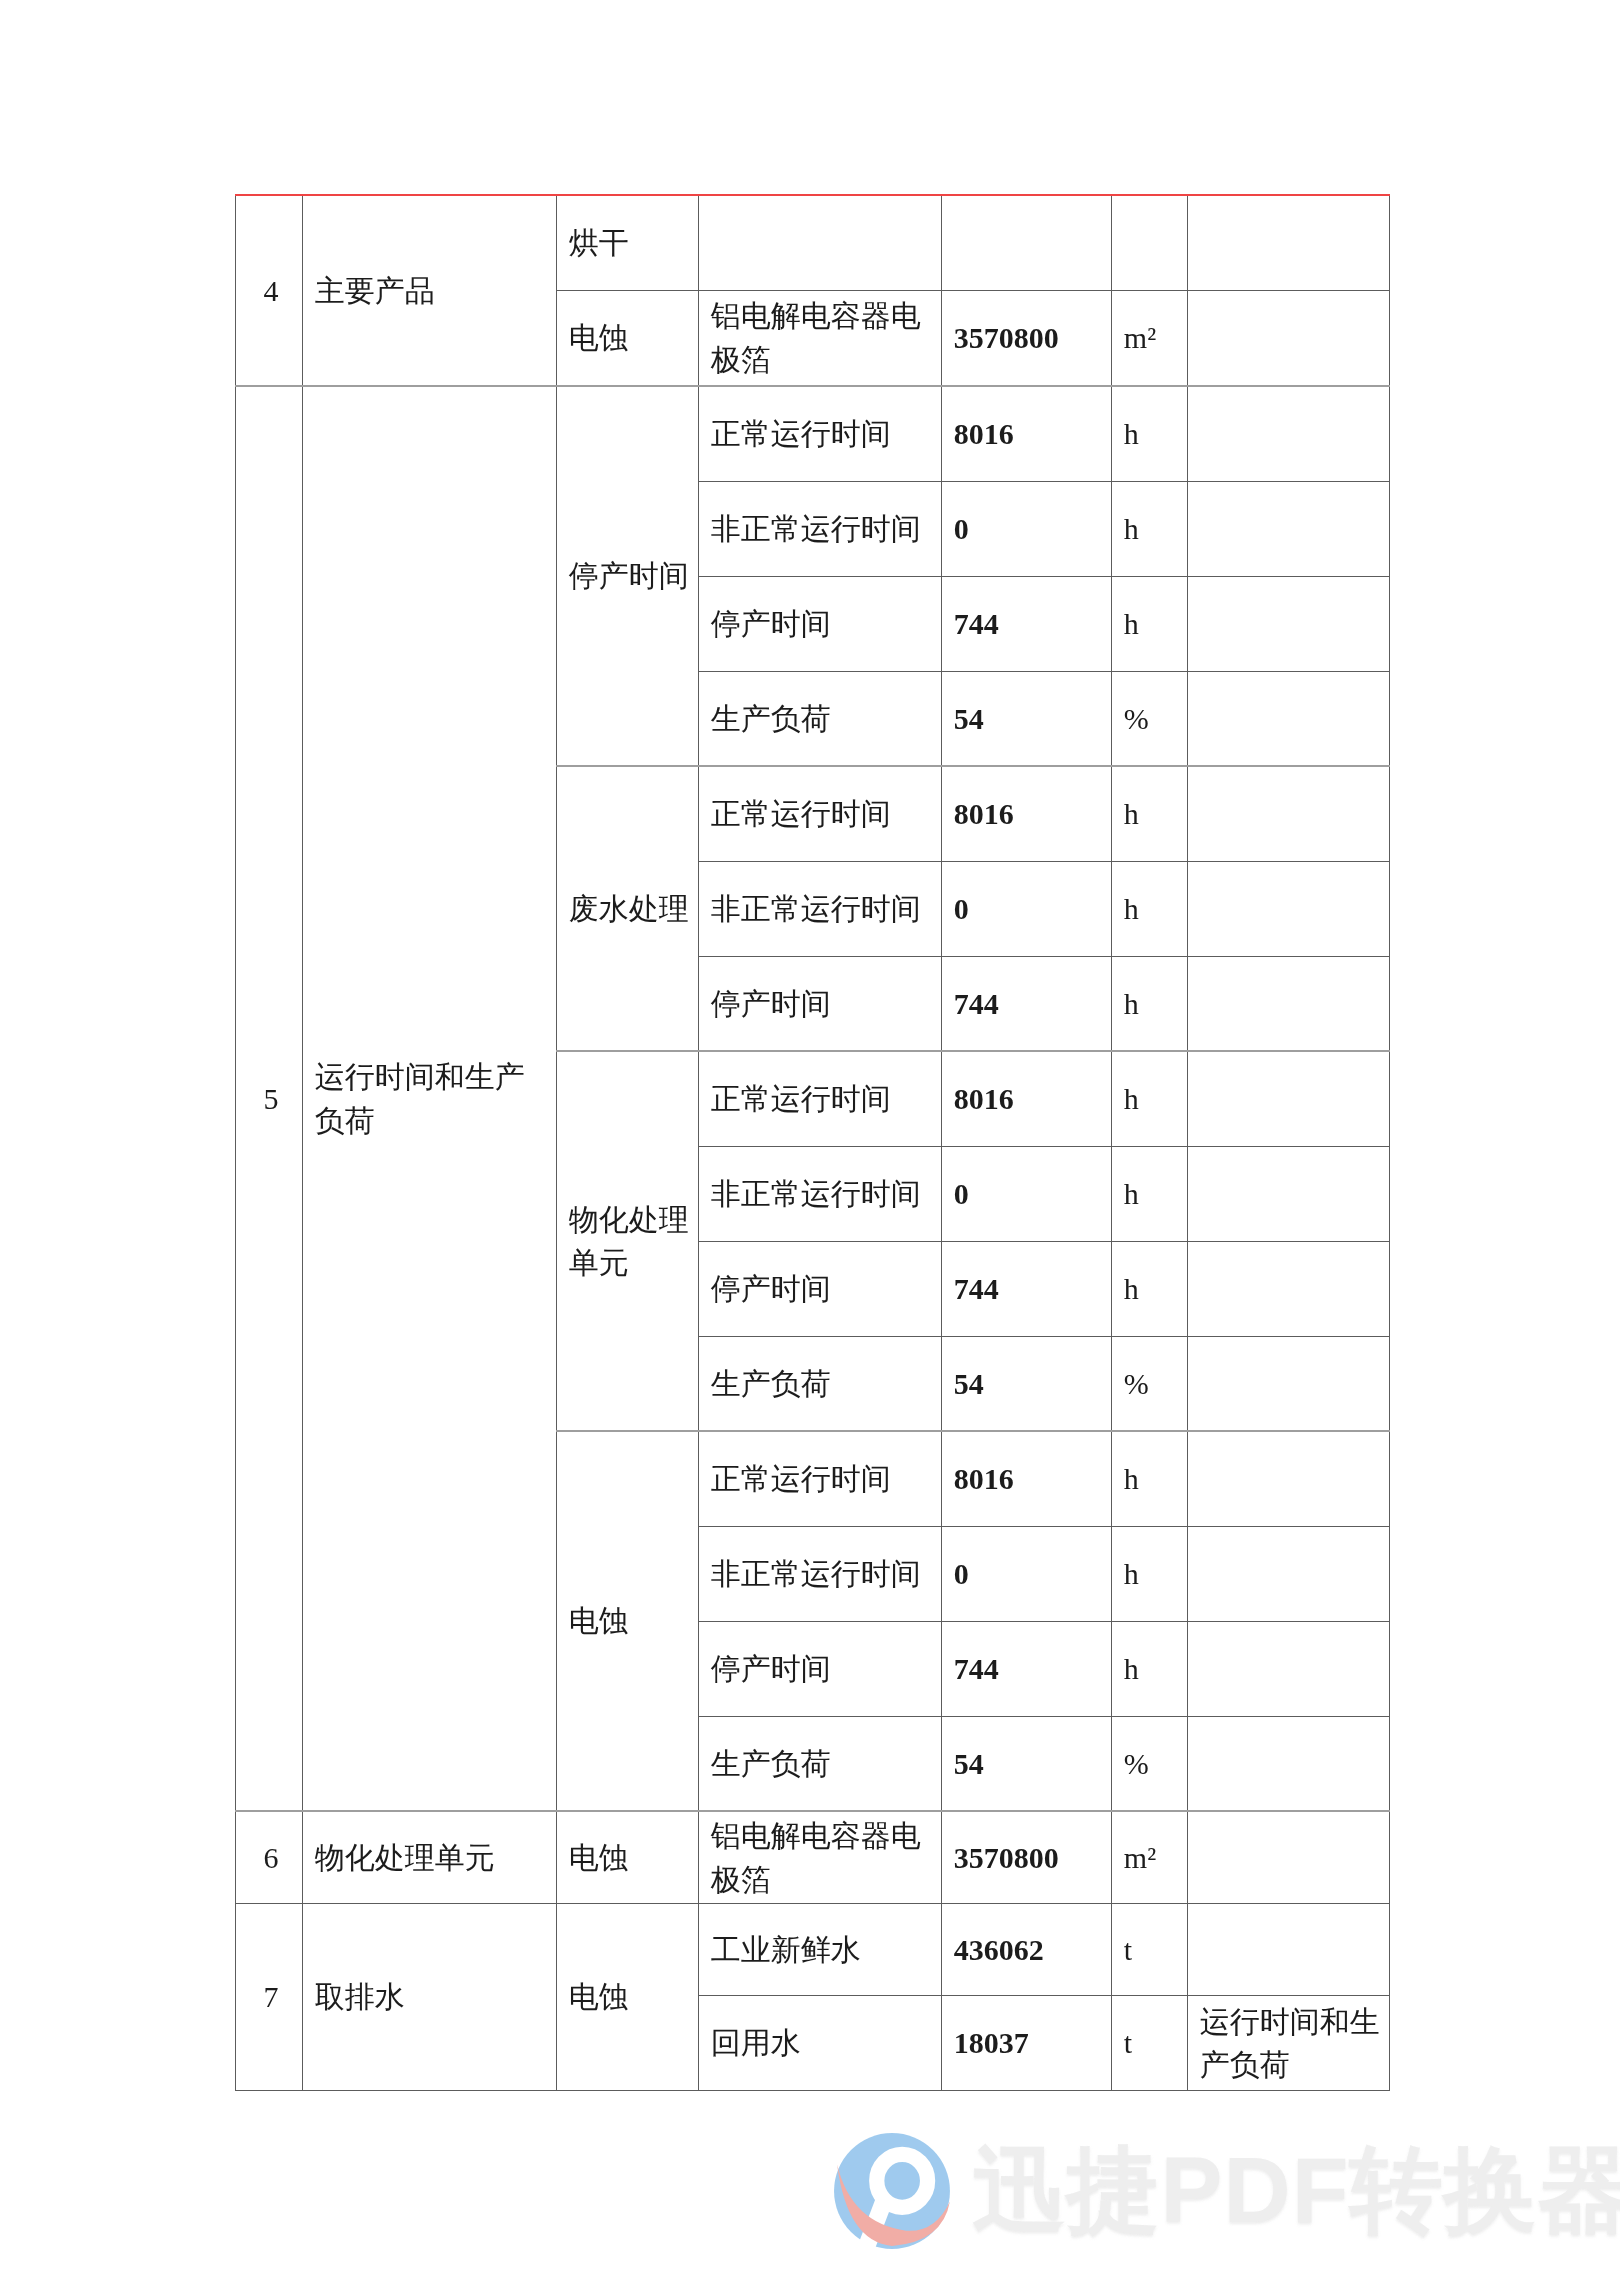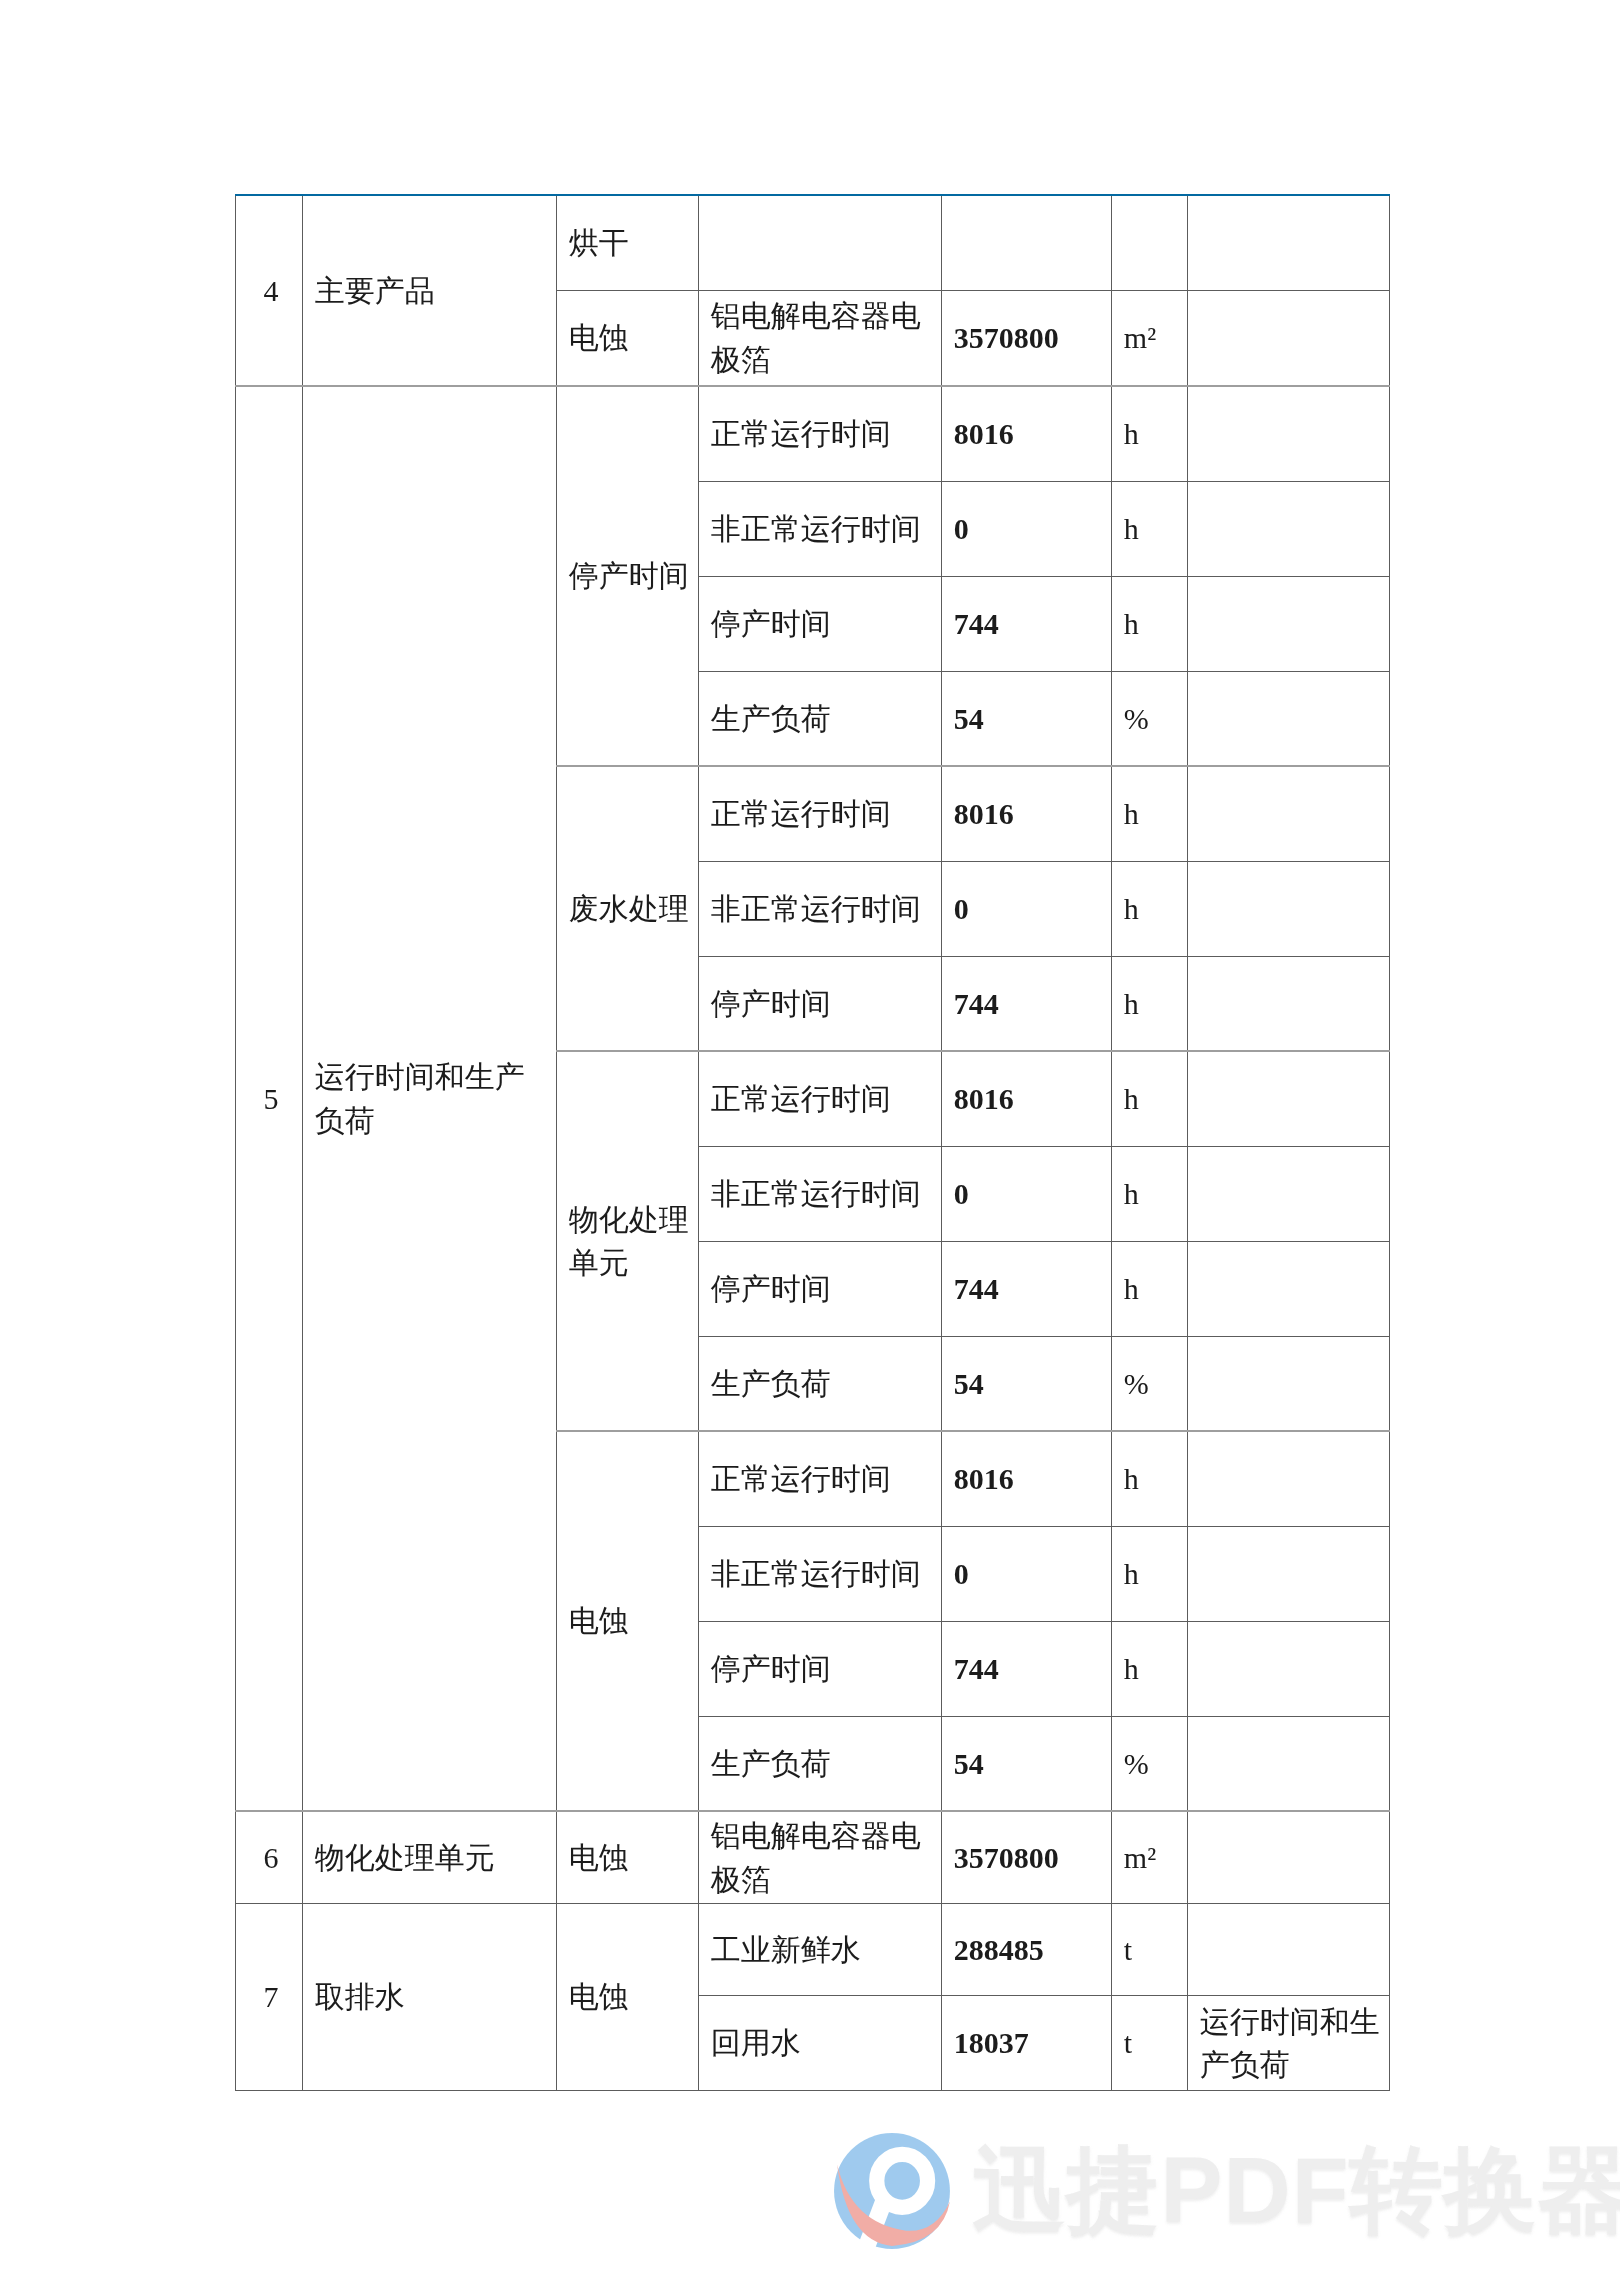--- a/index.html
+++ b/index.html
@@ -35,21 +35,21 @@
   td.c-unit{ padding-left: 9.8px; }
   td.c-rem { padding-left: 9.8px; }
 
   tr.h97 { height: 95px; }
   tr.h98 { height: 96px; }
   tr.h92 { height: 90px; }
   tr.h94 { height: 92px; }
 
   
   tr.gb > td { border-top: 2px solid #9e9e9e; }
-  table.doc-table tr:first-child > td { border-top: 2px solid #0369a1; }
+  table.doc-table tr:first-child > td { border-top: 2px solid #ef4444; }
 
   .watermark {
     position: absolute;
     left: 831px;
     top: 2123px;
     height: 135px;
     display: flex;
     align-items: center;
     opacity: 0.92;
   }
@@ -207,21 +207,21 @@
         <td class="c-val">3570800</td>
         <td class="c-unit">m²</td>
         <td class="c-rem"></td>
       </tr>
 
       <tr class="h94">
         <td class="c-no" rowspan="2">7</td>
         <td class="c-cat" rowspan="2">取排水</td>
         <td class="c-grp" rowspan="2">电蚀</td>
         <td class="c-item">工业新鲜水</td>
-        <td class="c-val">288485</td>
+        <td class="c-val">436062</td>
         <td class="c-unit">t</td>
         <td class="c-rem"></td>
       </tr>
       <tr class="h97">
         <td class="c-item">回用水</td>
         <td class="c-val">18037</td>
         <td class="c-unit">t</td>
         <td class="c-rem">运行时间和生产负荷</td>
       </tr>
     </tbody>

